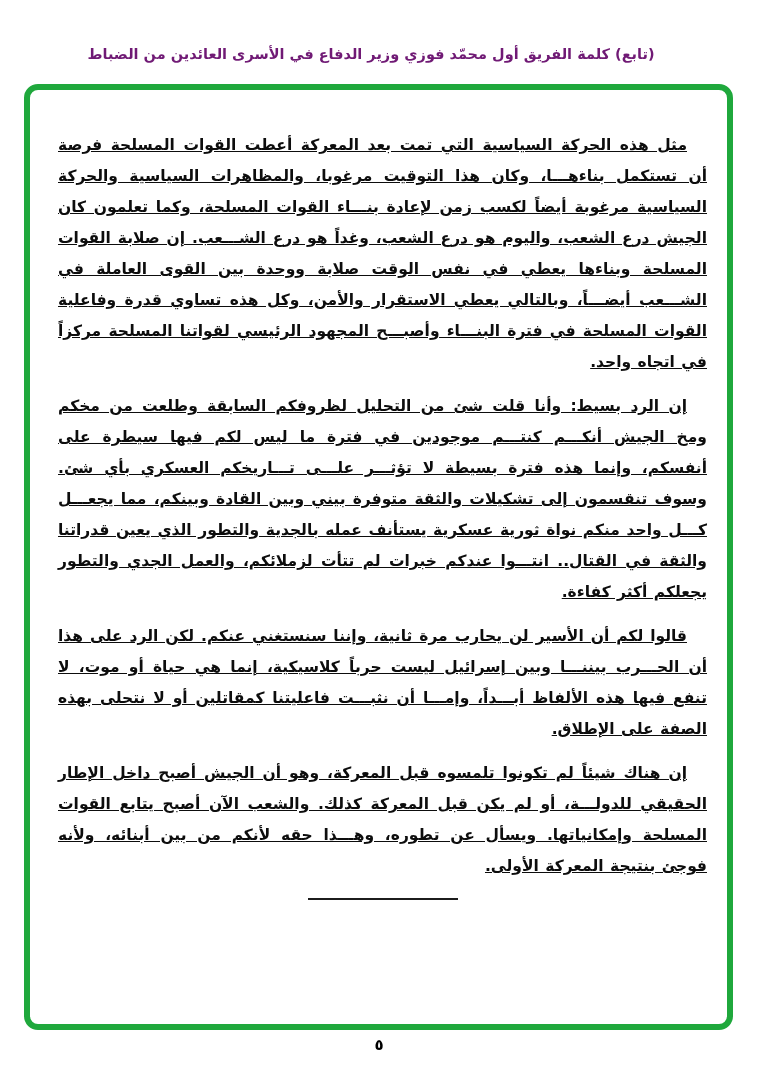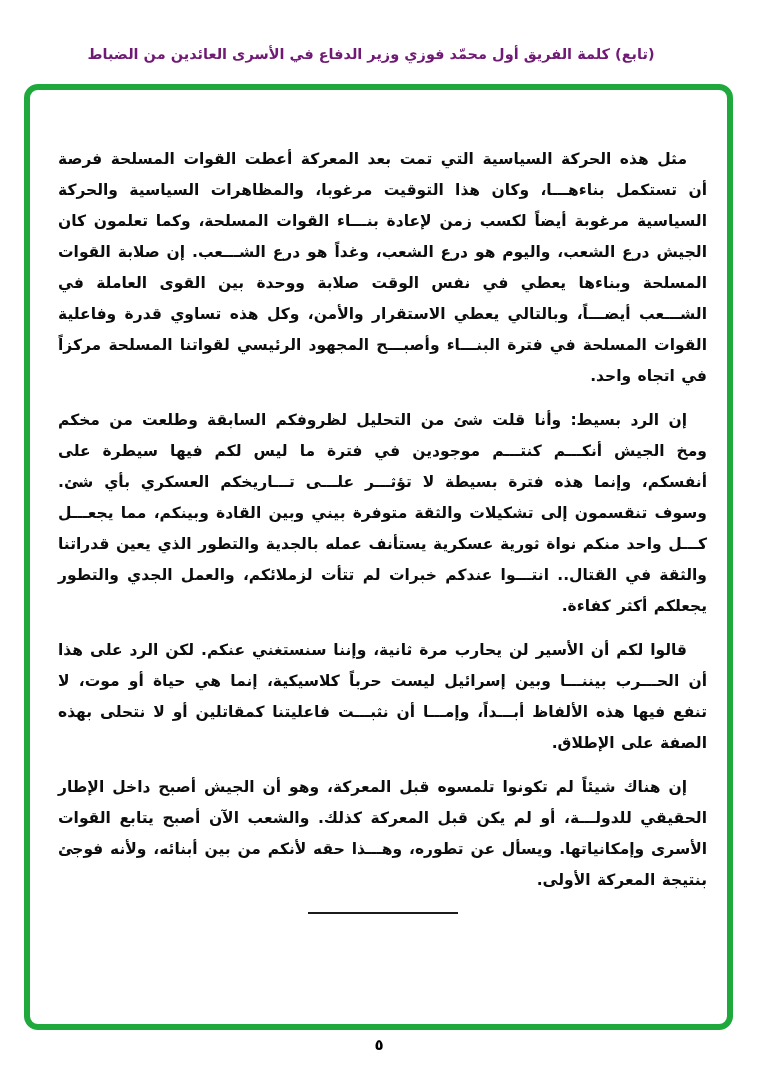--- a/index.html
+++ b/index.html
@@ -35,21 +35,22 @@
     width: 697px;   
     height: 934px;  
     border: 6px solid var(--accent, #1fa83c);
     border-radius: 14px;
     background: #ffffff;
     box-sizing: content-box;
   }
   .frame-inner {
     position: absolute;
     top: 0; left: 0; right: 0; bottom: 0;
-    padding: 54px 20px 0 28px;
+    padding: 40px 20px 0 28px;
+    text-decoration: underline;
   }
   p.para {
     direction: rtl;
     text-align: justify;
     line-height: 31px;
     font-size: 15.5px;
     font-weight: bold;
     margin: 0 0 13px 0;
     text-indent: 20px;
     color: #0d0d0d;
@@ -80,19 +81,19 @@
 <div class="frame">
   <div class="frame-inner">
 
     <p class="para">مثل هذه الحركة السياسية التي تمت بعد المعركة أعطت القوات المسلحة فرصة أن تستكمل بناءهـــا، وكان هذا التوقيت مرغوبا، والمظاهرات السياسية والحركة السياسية مرغوبة أيضاً لكسب زمن لإعادة بنـــاء القوات المسلحة، وكما تعلمون كان الجيش درع الشعب، واليوم هو درع الشعب، وغداً هو درع الشـــعب. إن صلابة القوات المسلحة وبناءها يعطي في نفس الوقت صلابة ووحدة بين القوى العاملة في الشـــعب أيضـــاً، وبالتالي يعطي الاستقرار والأمن، وكل هذه تساوي قدرة وفاعلية القوات المسلحة في فترة البنـــاء وأصبـــح المجهود الرئيسي لقواتنا المسلحة مركزاً في اتجاه واحد.</p>
 
 
     <p class="para">إن الرد بسيط: وأنا قلت شئ من التحليل لظروفكم السابقة وطلعت من مخكم ومخ الجيش أنكـــم كنتـــم موجودين في فترة ما ليس لكم فيها سيطرة على أنفسكم، وإنما هذه فترة بسيطة لا تؤثـــر علـــى تـــاريخكم العسكري بأي شئ. وسوف تنقسمون إلى تشكيلات والثقة متوفرة بيني وبين القادة وبينكم، مما يجعـــل كـــل واحد منكم نواة ثورية عسكرية يستأنف عمله بالجدية والتطور الذي يعين قدراتنا والثقة في القتال.. انتـــوا عندكم خبرات لم تتأت لزملائكم، والعمل الجدي والتطور يجعلكم أكثر كفاءة.</p>
 
     <p class="para">قالوا لكم أن الأسير لن يحارب مرة ثانية، وإننا سنستغني عنكم. لكن الرد على هذا أن الحـــرب بيننـــا وبين إسرائيل ليست حرباً كلاسيكية، إنما هي حياة أو موت، لا تنفع فيها هذه الألفاظ أبـــداً، وإمـــا أن نثبـــت فاعليتنا كمقاتلين أو لا نتحلى بهذه الصفة على الإطلاق.</p>
 
-    <p class="para">إن هناك شيئاً لم تكونوا تلمسوه قبل المعركة، وهو أن الجيش أصبح داخل الإطار الحقيقي للدولـــة، أو لم يكن قبل المعركة كذلك. والشعب الآن أصبح يتابع القوات الأسرى وإمكانياتها. ويسأل عن تطوره، وهـــذا حقه لأنكم من بين أبنائه، ولأنه فوجئ بنتيجة المعركة الأولى.</p>
+    <p class="para">إن هناك شيئاً لم تكونوا تلمسوه قبل المعركة، وهو أن الجيش أصبح داخل الإطار الحقيقي للدولـــة، أو لم يكن قبل المعركة كذلك. والشعب الآن أصبح يتابع القوات المسلحة وإمكانياتها. ويسأل عن تطوره، وهـــذا حقه لأنكم من بين أبنائه، ولأنه فوجئ بنتيجة المعركة الأولى.</p>
 
     <div class="divider"></div>
   </div>
 </div>
 
 <div class="page-number">٥</div>
 
 </body></html>

